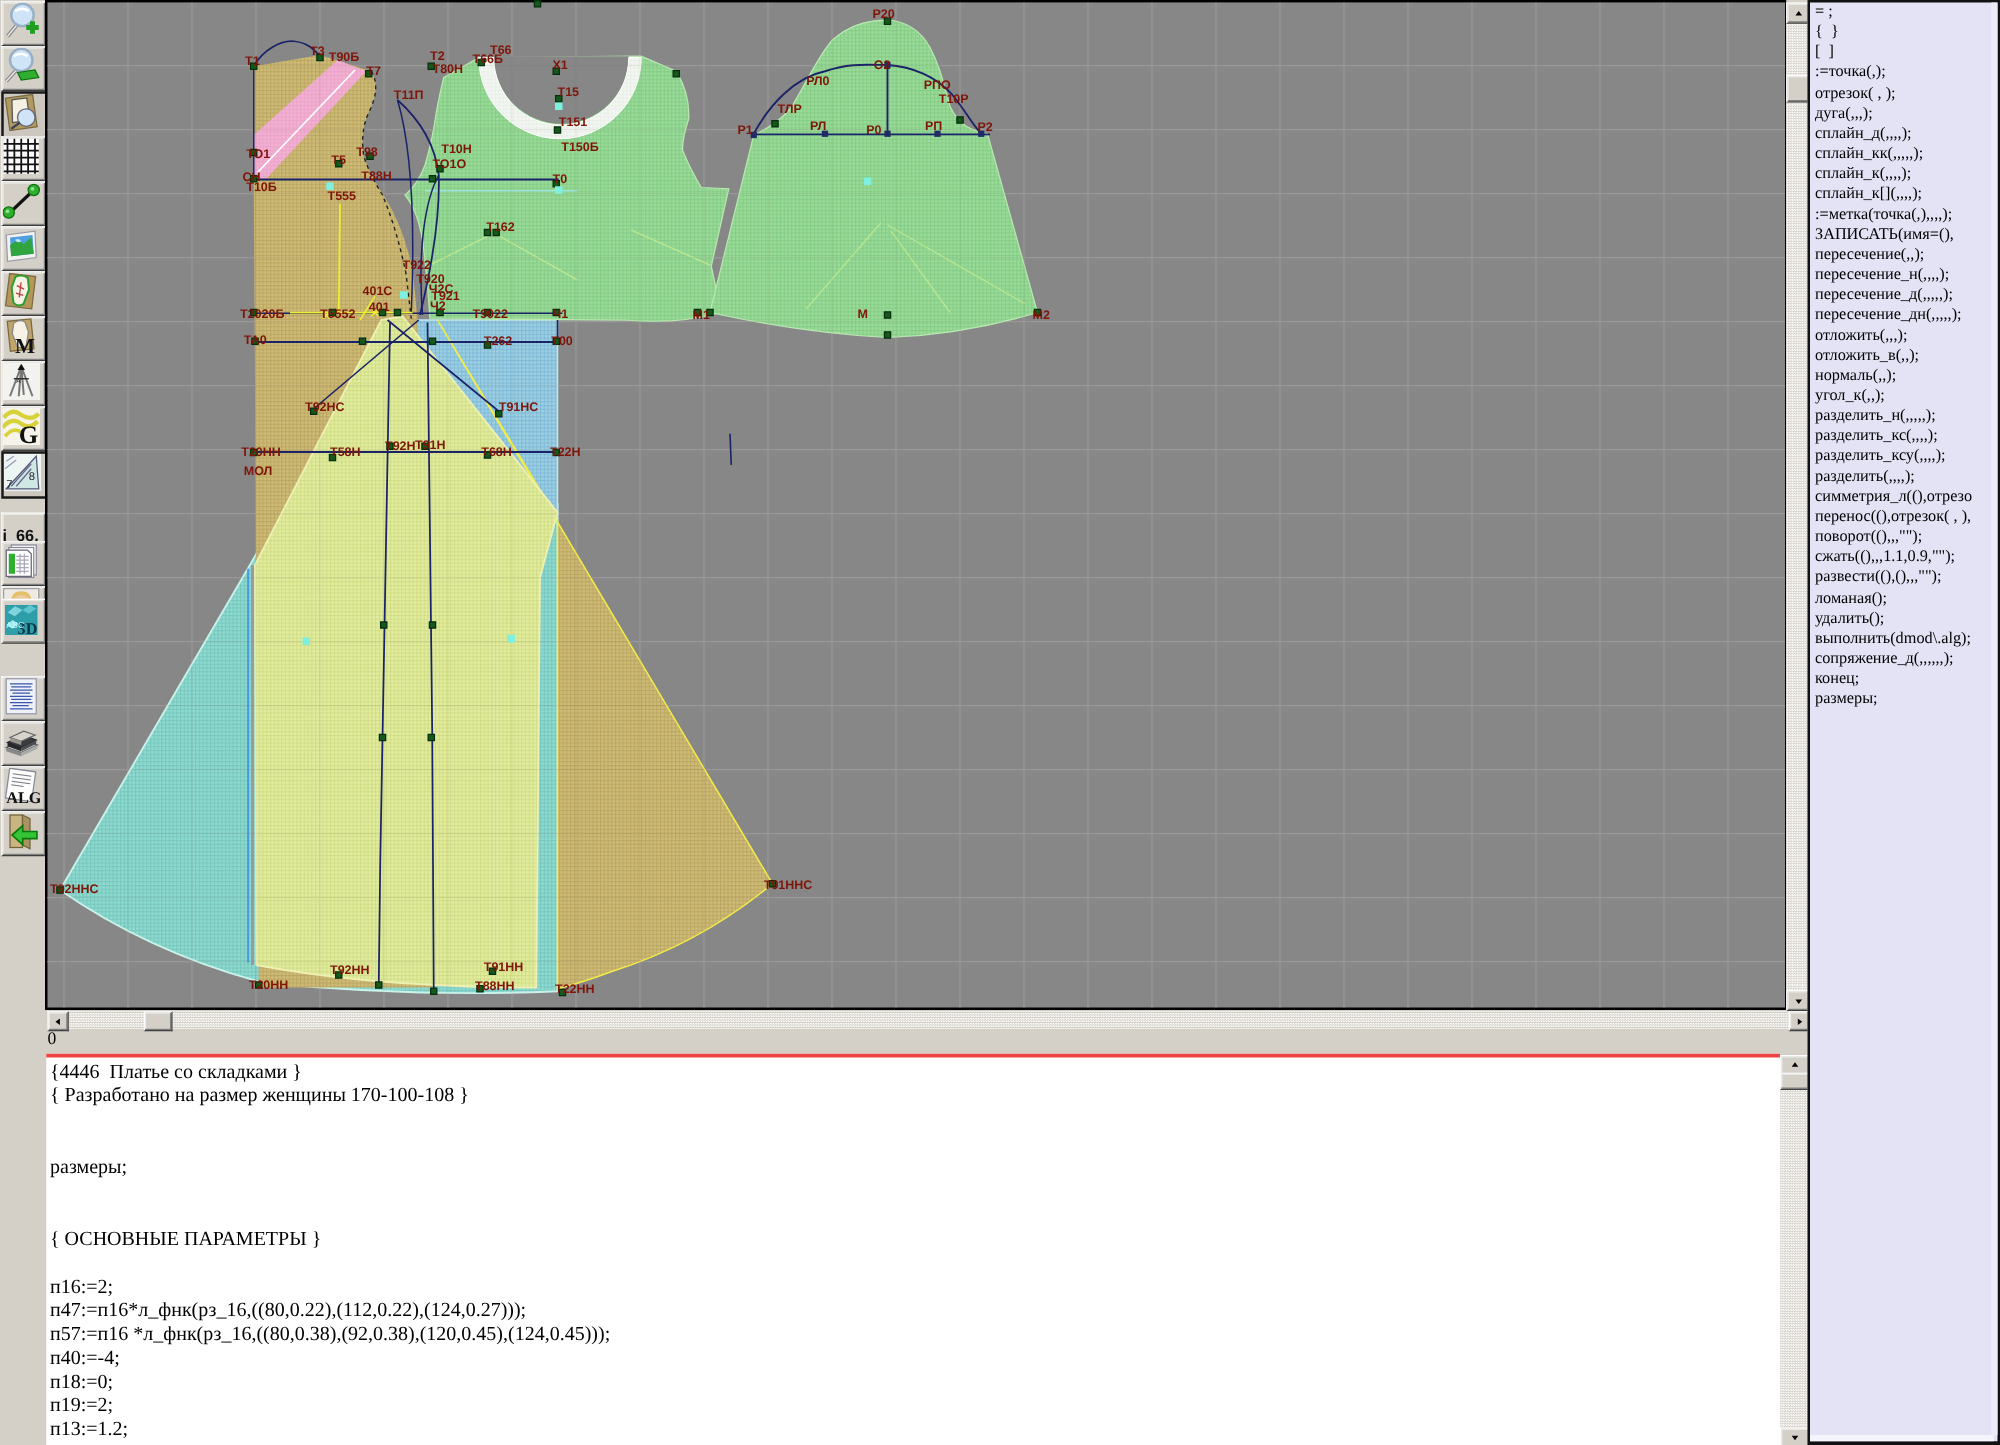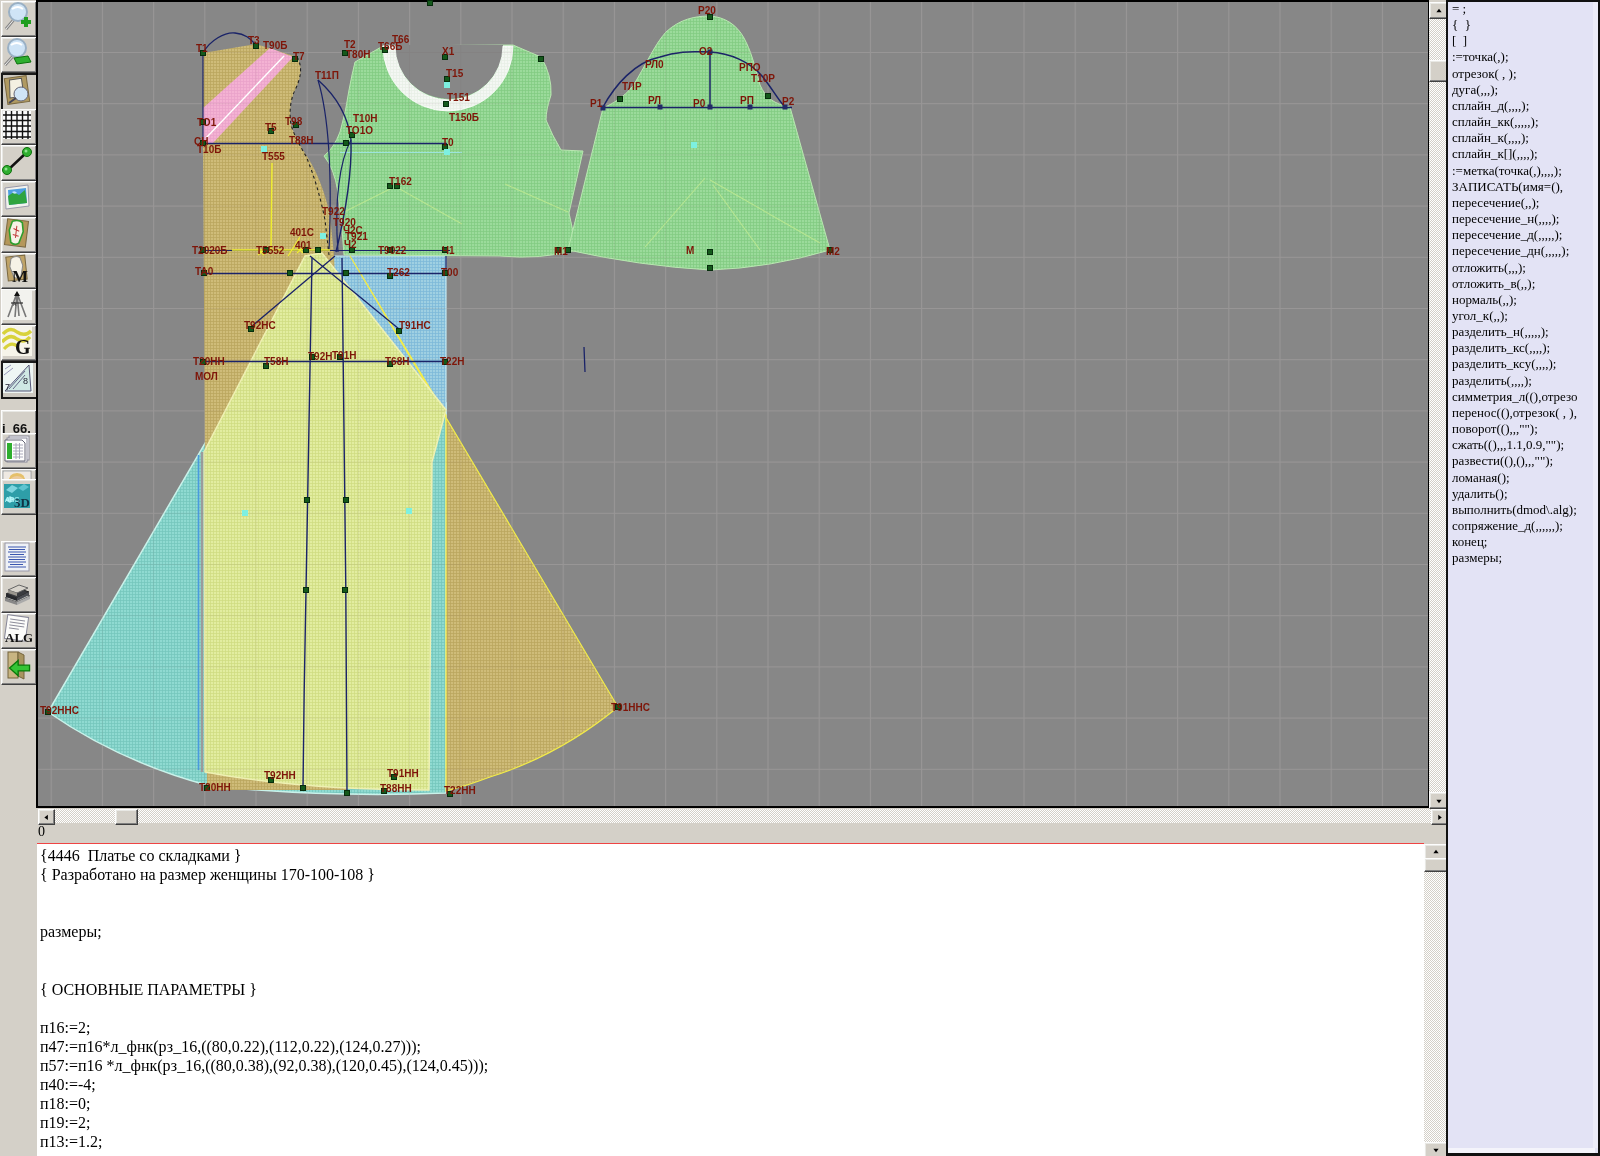--- a/index.html
+++ b/index.html
@@ -392,21 +392,21 @@
     <div class="abs bevel" style="left:77px;top:0;width:21px;height:14px"></div>
     <div class="abs bevel arrowbtn" style="left:1393px;top:0;width:15px;height:14px">
       <svg width="14" height="12" viewBox="0 0 16 13">
         <polygon points="6,4 6,10 10,7" fill="#000"></polygon>
       </svg>
     </div>
   </div>
 <div class="abs" style="left:38px;top:824px;font-size:14px;font-family:'Liberation Serif',serif">0</div>
 <div class="abs bevel" style="left:1363px;top:848px;width:38px;height:17px;text-align:center;font-family:Liberation Sans, sans-serif;font-size:14px;line-height:17px">Рз</div>
 <div class="abs bevel" style="left:1404px;top:865px;width:40px;height:17px;text-align:center;font-family:'Liberation Serif',serif;font-size:14px;line-height:17px">Мд</div>
-<div class="abs" style="left:37px;top:843px;width:1387px;height:313px;background:#fff;border-top:1px solid #ef4444;box-sizing:border-box">
+<div class="abs" style="left:37px;top:843px;width:1387px;height:313px;background:#fff;border-top:3px solid #ef4444;box-sizing:border-box">
     <pre style="margin:0;padding:2px 0 0 3px;font-family:'Liberation Serif',serif;font-size:16px;line-height:19.1px;color:#000;">{4446  Платье со складками }
 { Разработано на размер женщины 170-100-108 }
 
 
 размеры;
 
 
 { ОСНОВНЫЕ ПАРАМЕТРЫ }
 
 п16:=2;

